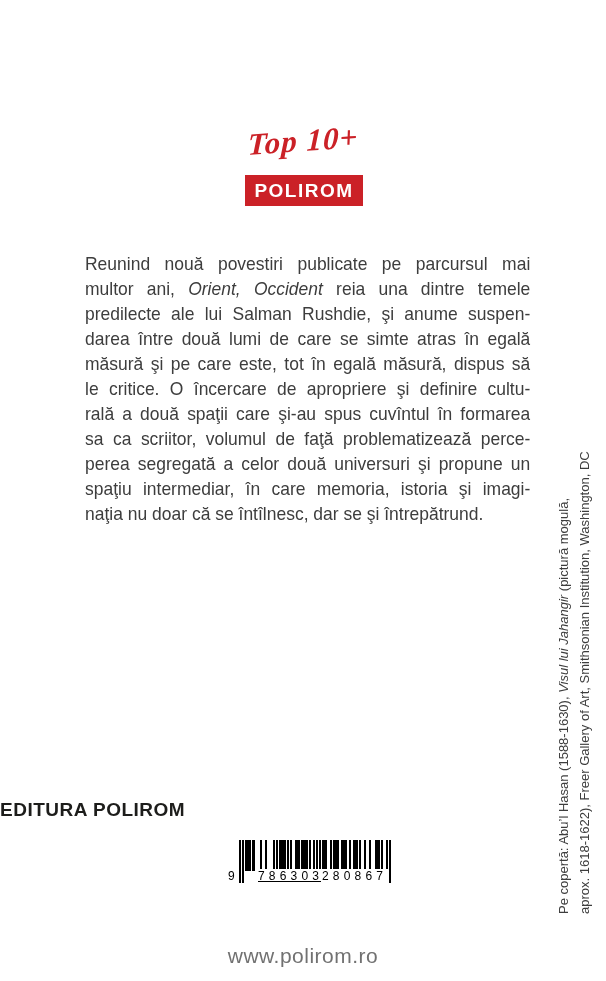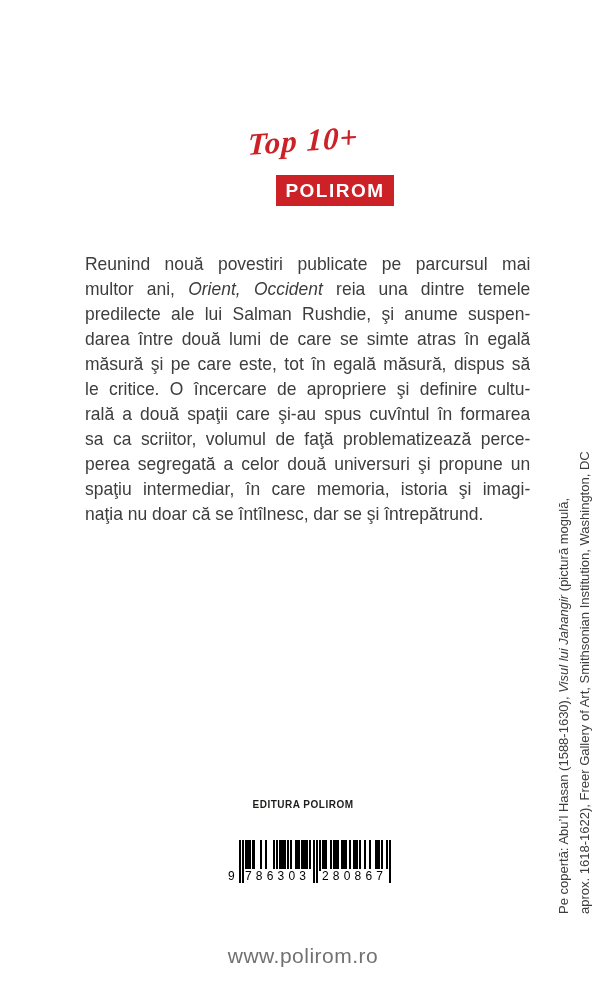--- a/index.html
+++ b/index.html
@@ -45,51 +45,51 @@
   .cover-credit {
     position:absolute; left:553px; top:914px; width:496px;
     transform:rotate(-90deg); transform-origin:0 0;
     font-size:13px; line-height:21px; color:#3d3d3d;
   }
   .credit-line { white-space:nowrap; }
   .credit-line i { font-style:italic; }
 
   
   .imprint {
-    position:absolute; left:0; top:799px; width:100%; text-align:center;
-    font-weight:bold; font-size:10px; letter-spacing:0.5px; color:#1d1d1b;
+    position:absolute; left:0; top:799px; width:100%; text-align:left;
+    font-weight:bold; font-size:19px; letter-spacing:0.5px; color:#1d1d1b;
   }
   .isbn-line {
     position:absolute; left:0; top:820px; width:100%; text-align:center;
     font-family:"Liberation Serif", serif; font-size:13px; letter-spacing:-0.2px;
     color:#111111;
   }
   .barcode { position:absolute; left:239px; top:840px; width:152px; height:43px; }
   .bars { position:absolute; left:0; top:0; width:152px; height:43px; }
   .bar { position:absolute; top:0; background:#000000; }
   .bc-digit {
     position:absolute; top:29px; font-size:12px; color:#000;
     background:#ffffff; line-height:14px;
   }
   .bc-lead  { left:-11px; }
-  .bc-left  { left:5px;  letter-spacing:4.2px; padding:0 1px; }
+  .bc-left  { left:18px;  letter-spacing:4.2px; padding:0 1px;text-decoration:underline; }
   .bc-right { left:82px; letter-spacing:4.2px; padding:0 1px; }
   .website {
     position:absolute; left:0; top:944px; width:100%; text-align:center;
     font-size:21px; letter-spacing:0.5px; color:#717171;
   }
 </style>
 </head>
 <body>
 
 <div class="page">
 
   <div class="top-badge" style="color: rgb(203, 33, 39);">Top 10+</div>
 
-  <div class="logo-box" style="background: rgb(203, 33, 39); margin-left: 31px;">
+  <div class="logo-box" style="background: rgb(203, 33, 39);">
     <span class="logo-text">POLIROM</span>
   </div>
 
   <div class="description">
     <div class="para-line">Reunind nouă povestiri publicate pe parcursul mai</div>
     <div class="para-line"><span>multor ani, </span><i>Orient, Occident</i><span> reia una dintre temele</span></div>
     <div class="para-line">predilecte ale lui Salman Rushdie, şi anume suspen-</div>
     <div class="para-line">darea între două lumi de care se simte atras în egală</div>
     <div class="para-line">măsură şi pe care este, tot în egală măsură, dispus să</div>
     <div class="para-line">le critice. O încercare de apropriere şi definire cultu-</div>

